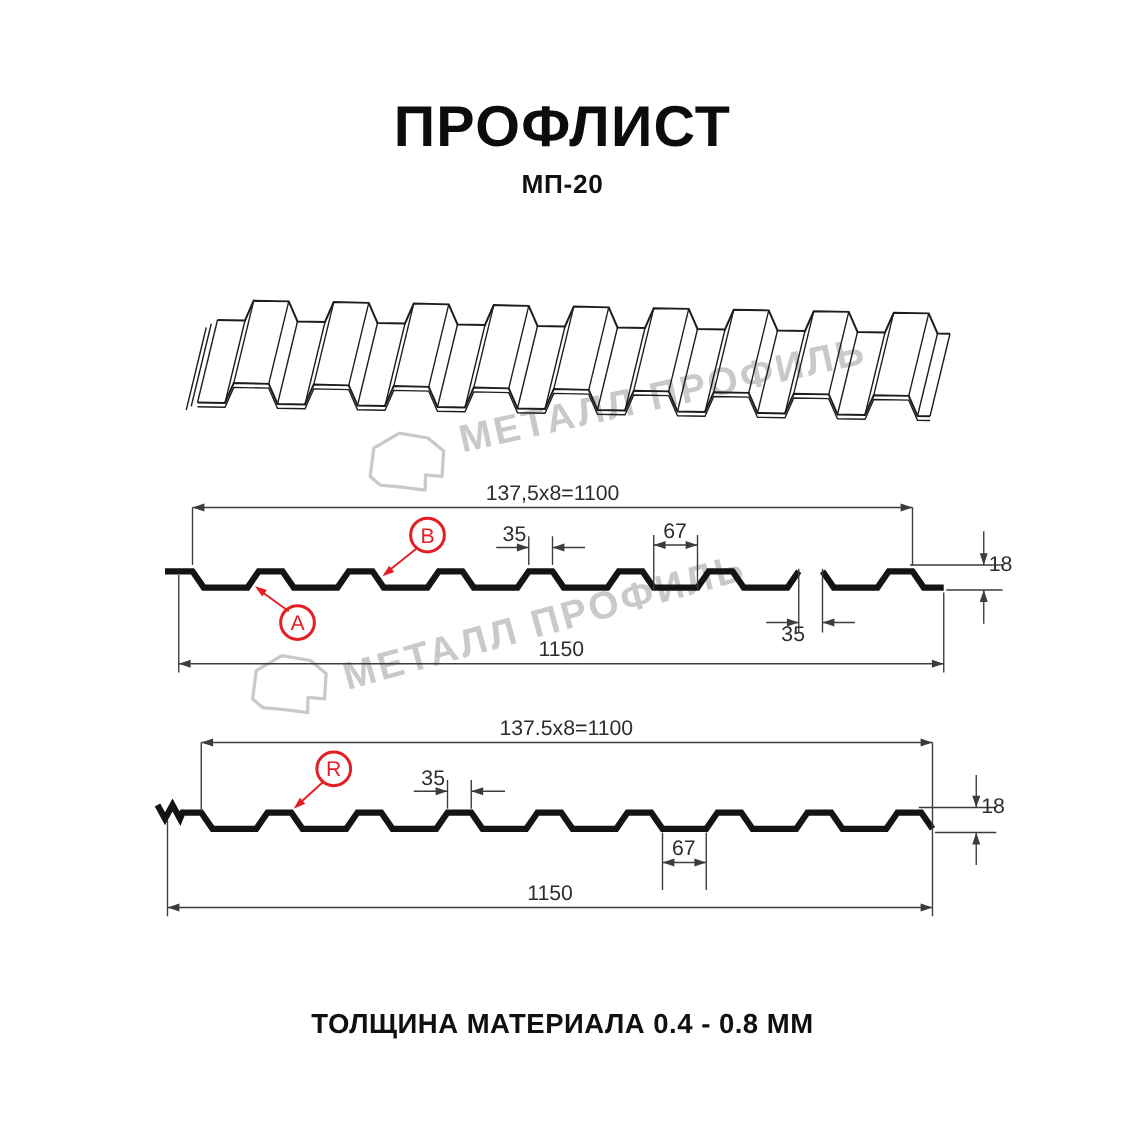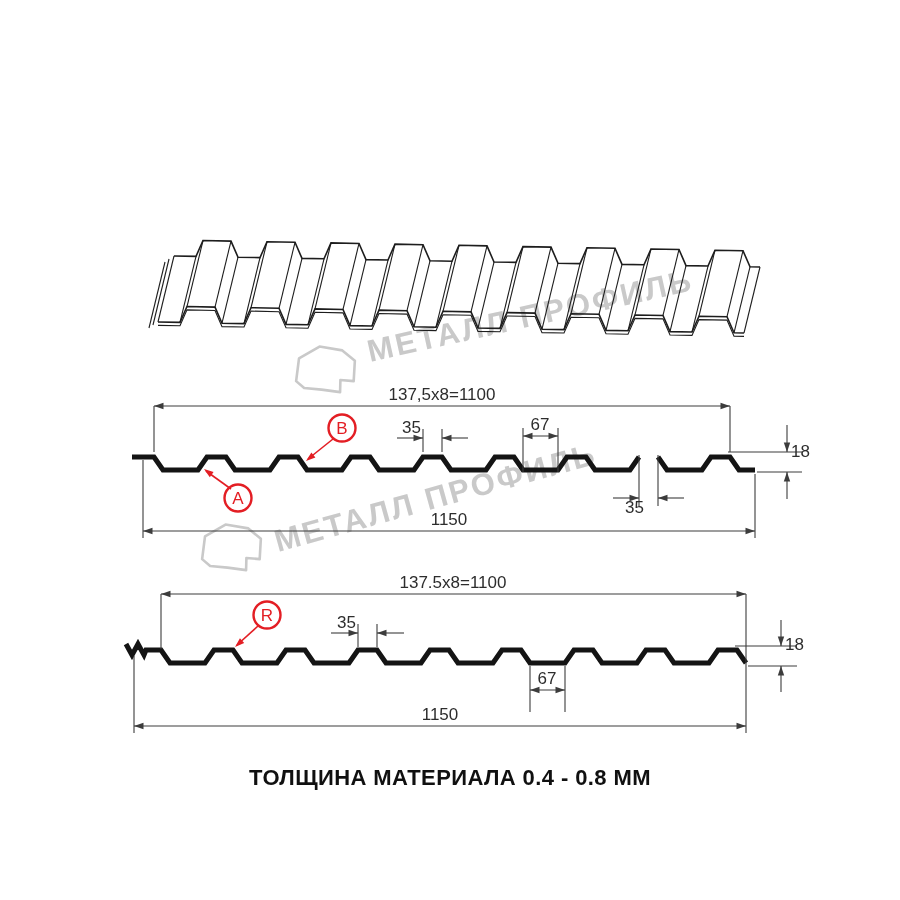--- a/index.html
+++ b/index.html
@@ -1,41 +1,45 @@
 <!DOCTYPE html>
 <html><head>
 <meta charset="utf-8">
 <style>
   html,body{margin:0;padding:0;background:#ffffff;}
   .stage{position:relative;width:900px;height:900px;background:#fff;overflow:hidden;
          font-family:"Liberation Sans",sans-serif;}
   .hdr{position:absolute;top:74px;left:0;width:900px;text-align:center;}
   .title{font-size:46px;font-weight:800;letter-spacing:1px;color:#0c0c0c;}
   .subtitle{font-size:21px;font-weight:600;color:#111;margin-top:8px;letter-spacing:.5px;}
-  .footer{position:absolute;top:765px;left:0;width:900px;text-align:center;
+  .footer{position:absolute;top:806px;left:0;width:900px;text-align:center;
           font-size:22px;font-weight:600;color:#101010;letter-spacing:.4px;}
   svg{position:absolute;left:0;top:0;}
   .pline{stroke:#141414;stroke-width:5;fill:none;stroke-linejoin:miter;}
   .p3d{stroke:#1d1d1d;stroke-width:1.6;fill:none;stroke-linejoin:miter;}
   .p3dthin{stroke:#1d1d1d;stroke-width:1.1;fill:none;}
   .dim{stroke:#3c3c3c;stroke-width:1.1;fill:none;}
   .dimtxt{font-family:"Liberation Sans",sans-serif;font-size:17px;fill:#2d2d2d;}
   .ah{fill:#3c3c3c;stroke:none;}
   .red{stroke:#e31e24;stroke-width:2.4;fill:none;}
   .redln{stroke:#e31e24;stroke-width:1.6;fill:none;}
   .redah{fill:#e31e24;stroke:none;}
   .redtxt{font-family:"Liberation Sans",sans-serif;font-size:17px;fill:#e31e24;}
   .wmtxt{font-family:"Liberation Sans",sans-serif;font-size:31px;font-weight:bold;
          fill:#c9c9c9;letter-spacing:2.5px;}
   .wmlogo{stroke:#c9c9c9;stroke-width:2.6;fill:none;stroke-linejoin:round;}
 </style>
 </head>
 <body>
 
 <div class="stage">
+  <header class="hdr">
+    <div class="title">ПРОФЛИСТ</div>
+    <div class="subtitle">МП-20</div>
+  </header>
 
   <svg id="drawing" width="900" height="900" viewBox="0 0 900 900">
       <g>
         <g transform="translate(292 344) rotate(-8 33 27)">
           <path d="M3 33 L9 11 L31 2 L53 9 L64 21 L60 41 L47 38 L45 50 L27 45 L10 41 Z" class="wmlogo"></path>
         </g>
         <text x="0" y="0" class="wmtxt" transform="translate(370 362) rotate(-12.5)">МЕТАЛЛ ПРОФИЛЬ</text>
       </g>
       <g>
         <g transform="translate(198 522) rotate(-8 33 27)">

